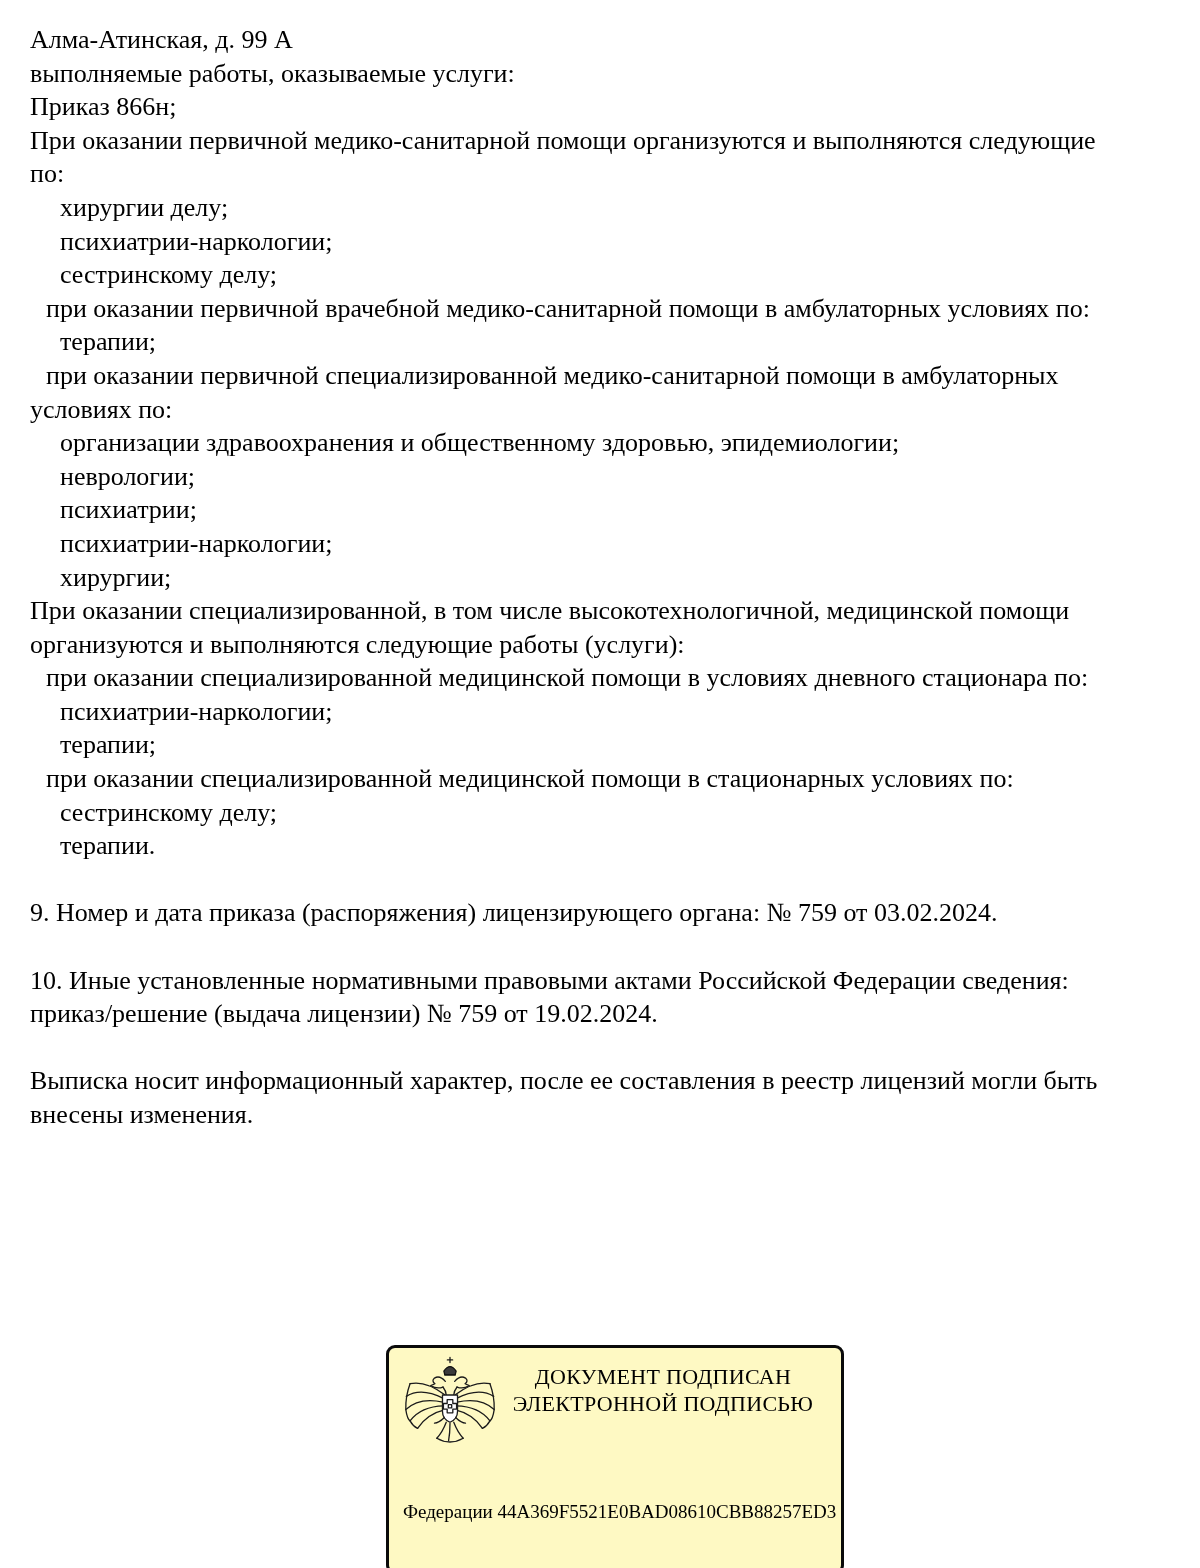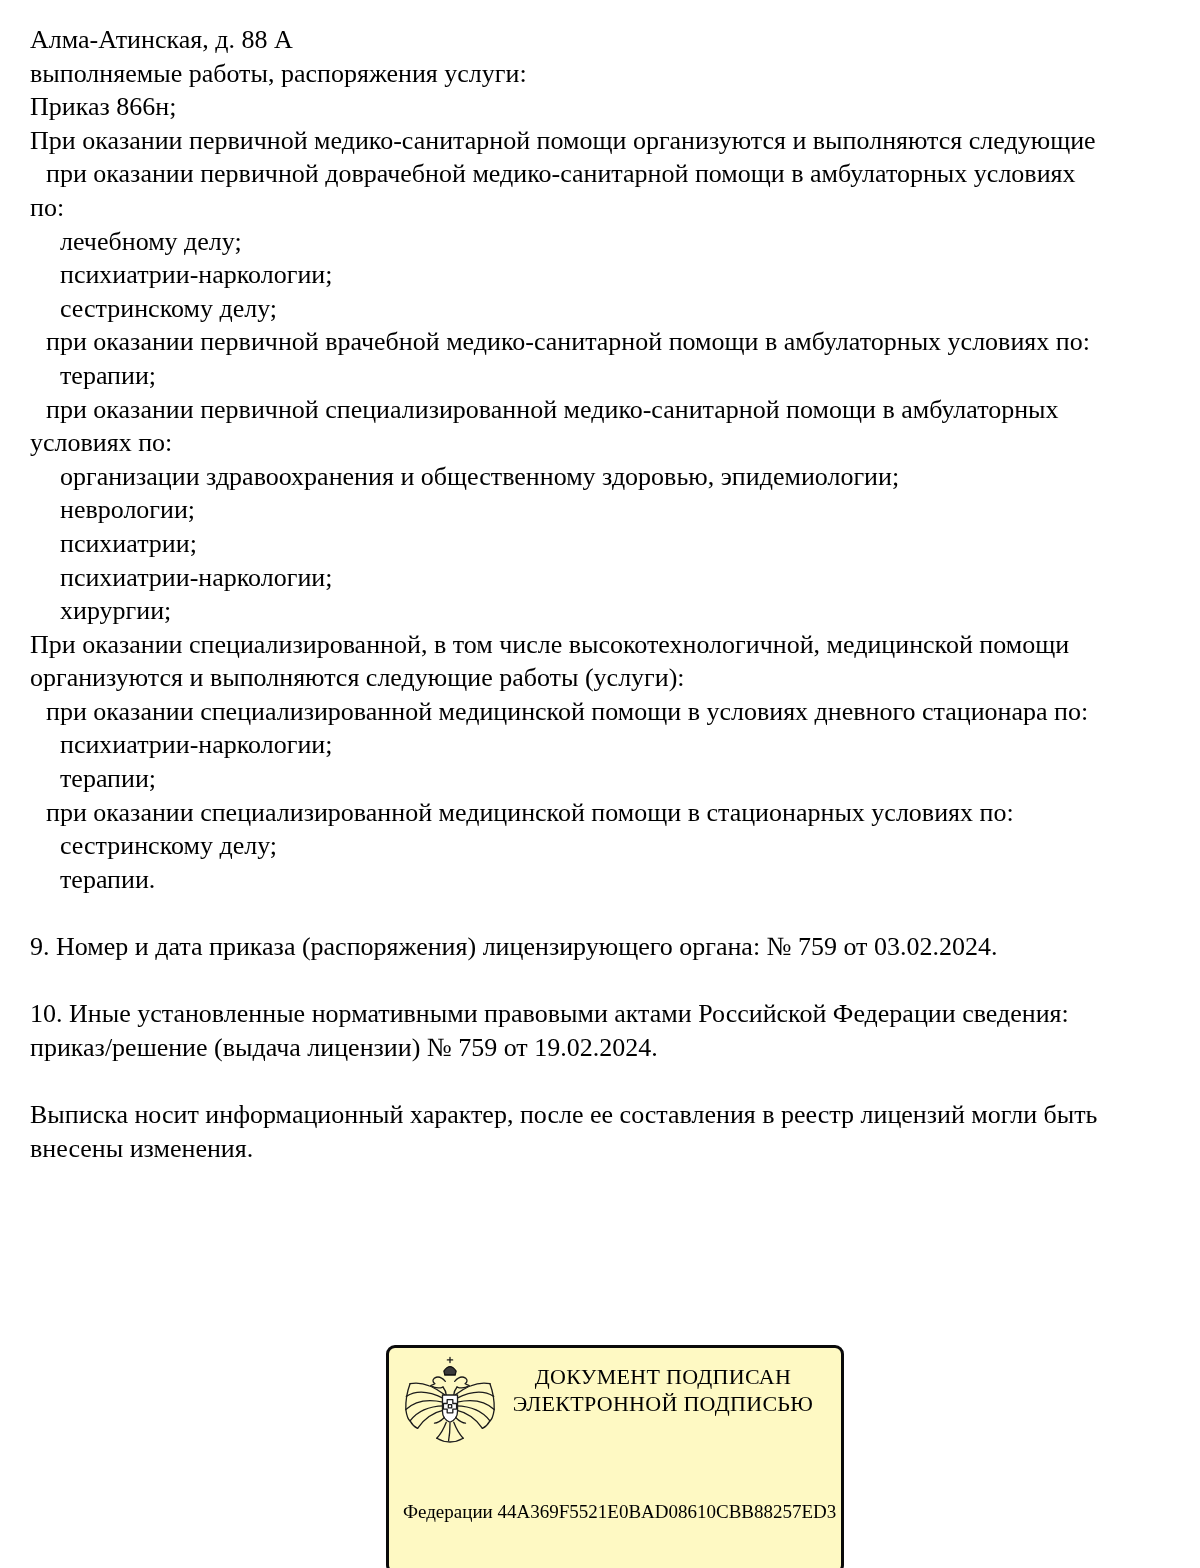--- a/index.html
+++ b/index.html
@@ -65,27 +65,26 @@
     margin-top: 2px;
     margin-left: 2px;
     white-space: pre;
   }
   .info-line { white-space: pre; overflow: visible; }
 </style>
 </head>
 <body>
 
 <div class="doc-text" id="doc-lines">
-    <div class="line ind0">Алма-Атинская, д. 88 А</div>
-    <div class="line ind0">выполняемые работы, распоряжения услуги:</div>
+    <div class="line ind0">Алма-Атинская, д. 99 А</div>
+    <div class="line ind0">выполняемые работы, оказываемые услуги:</div>
     <div class="line ind0">Приказ 866н;</div>
     <div class="line ind0">При оказании первичной медико-санитарной помощи организуются и выполняются следующие</div>
-    <div class="line ind1">при оказании первичной доврачебной медико-санитарной помощи в амбулаторных условиях</div>
     <div class="line ind0">по:</div>
-    <div class="line ind2">лечебному делу;</div>
+    <div class="line ind2">хирургии делу;</div>
     <div class="line ind2">психиатрии-наркологии;</div>
     <div class="line ind2">сестринскому делу;</div>
     <div class="line ind1">при оказании первичной врачебной медико-санитарной помощи в амбулаторных условиях по:</div>
     <div class="line ind2">терапии;</div>
     <div class="line ind1">при оказании первичной специализированной медико-санитарной помощи в амбулаторных</div>
     <div class="line ind0">условиях по:</div>
     <div class="line ind2">организации здравоохранения и общественному здоровью, эпидемиологии;</div>
     <div class="line ind2">неврологии;</div>
     <div class="line ind2">психиатрии;</div>
     <div class="line ind2">психиатрии-наркологии;</div>

